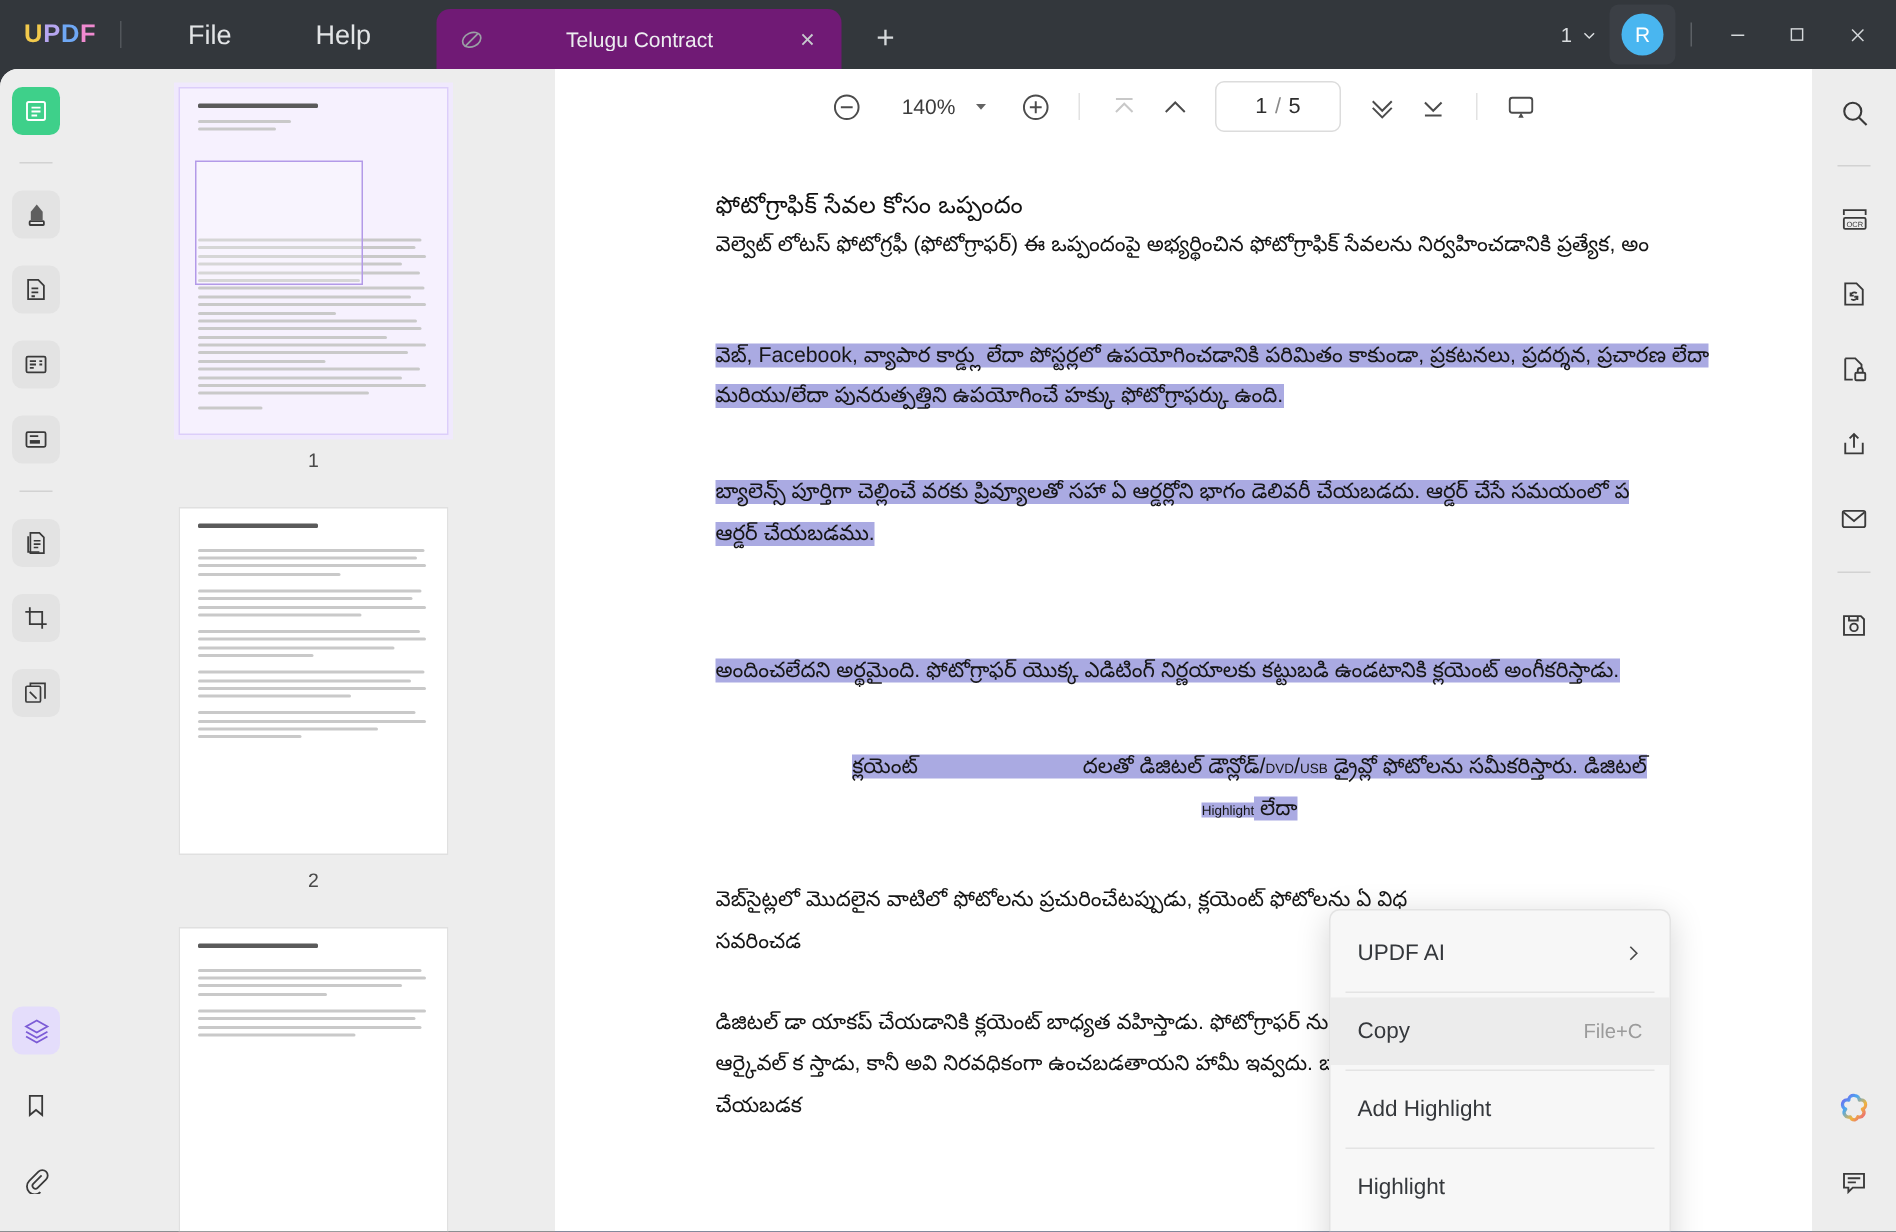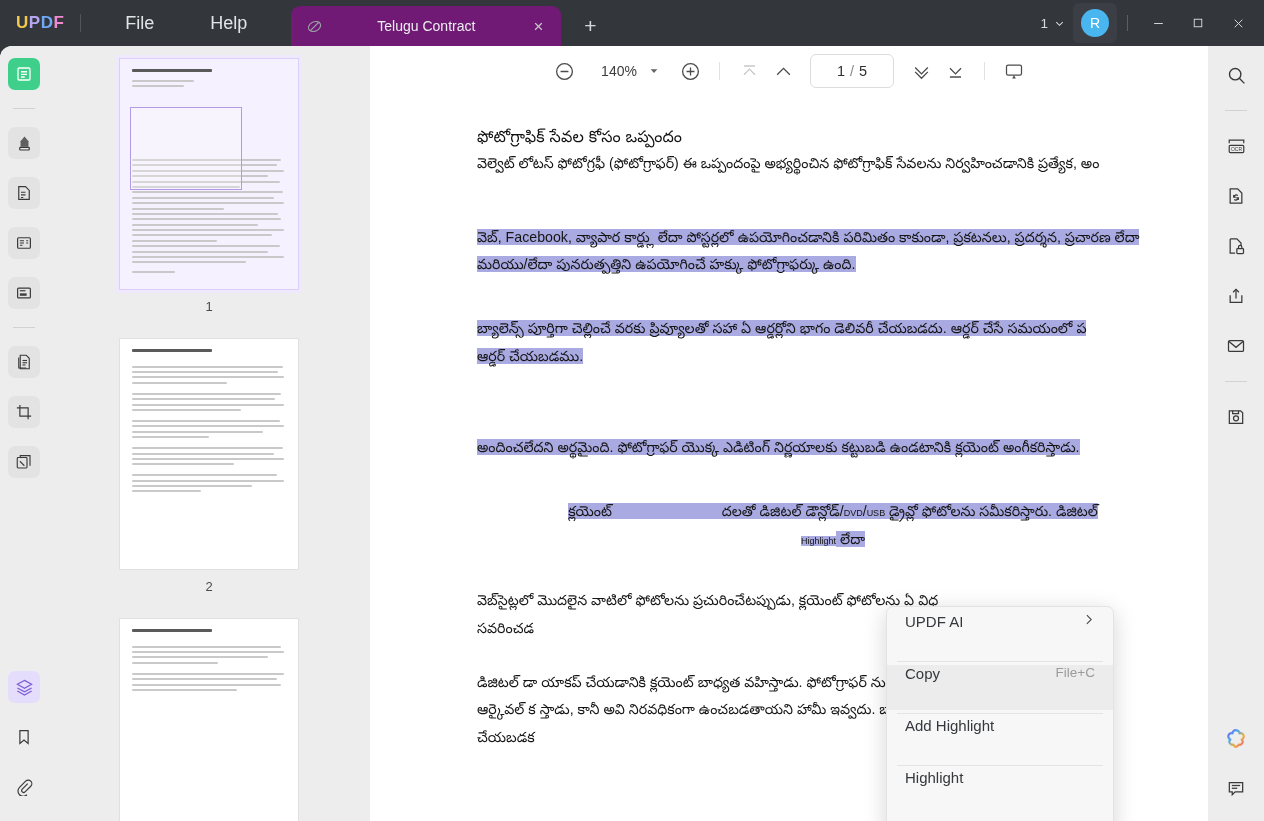--- a/index.html
+++ b/index.html
@@ -234,21 +234,21 @@
     width: 228px;
     background: #f7f7f7;
     border: 1px solid #e3e3e3;
     border-radius: 7px;
     box-shadow: 0 5px 22px rgba(0,0,0,.17);
     padding: 6px 0 4px 0;
     z-index: 50;
     overflow: hidden;
   }
   .ctx-item {
-    height: 45px; display: flex; 
+    height: 45px; display: flex; align-items: center;
     padding: 0 18px; font-size: 15px; color: #35383c;
   }
   .ctx-item.hovered { background: #ececec; }
   .ctx-spacer { flex: 1; }
   .ctx-shortcut { font-size: 13.5px; color: #9b9b9b; }
   .ctx-chevron { color: #4a4a4a; font-size: 15px; }
   .ctx-sep { height: 1px; background: #e4e4e4; margin: 3px 10px; }
 
   
   .rrail {

